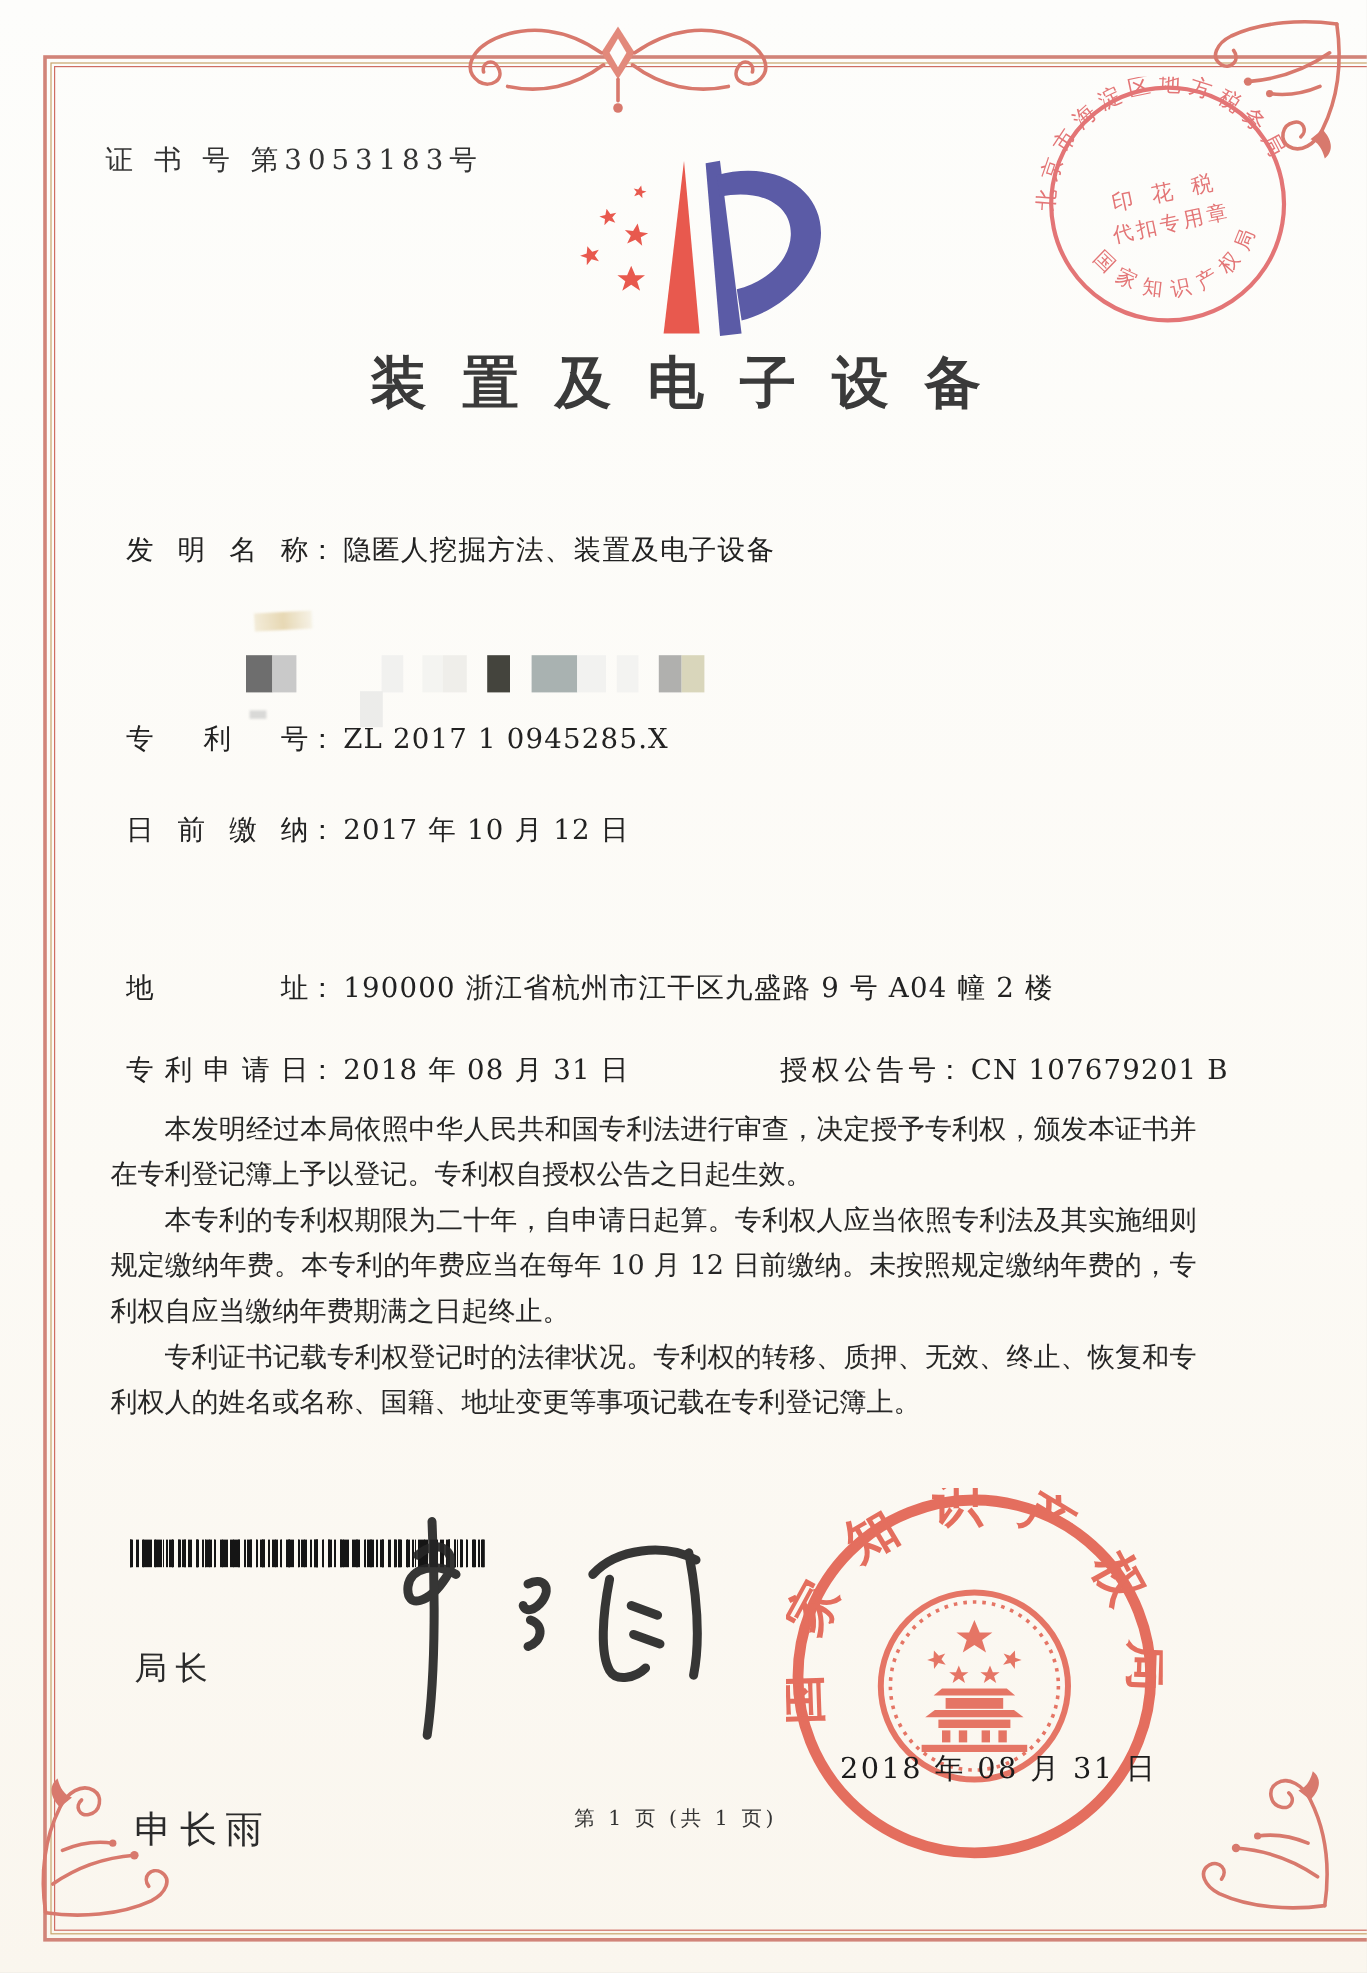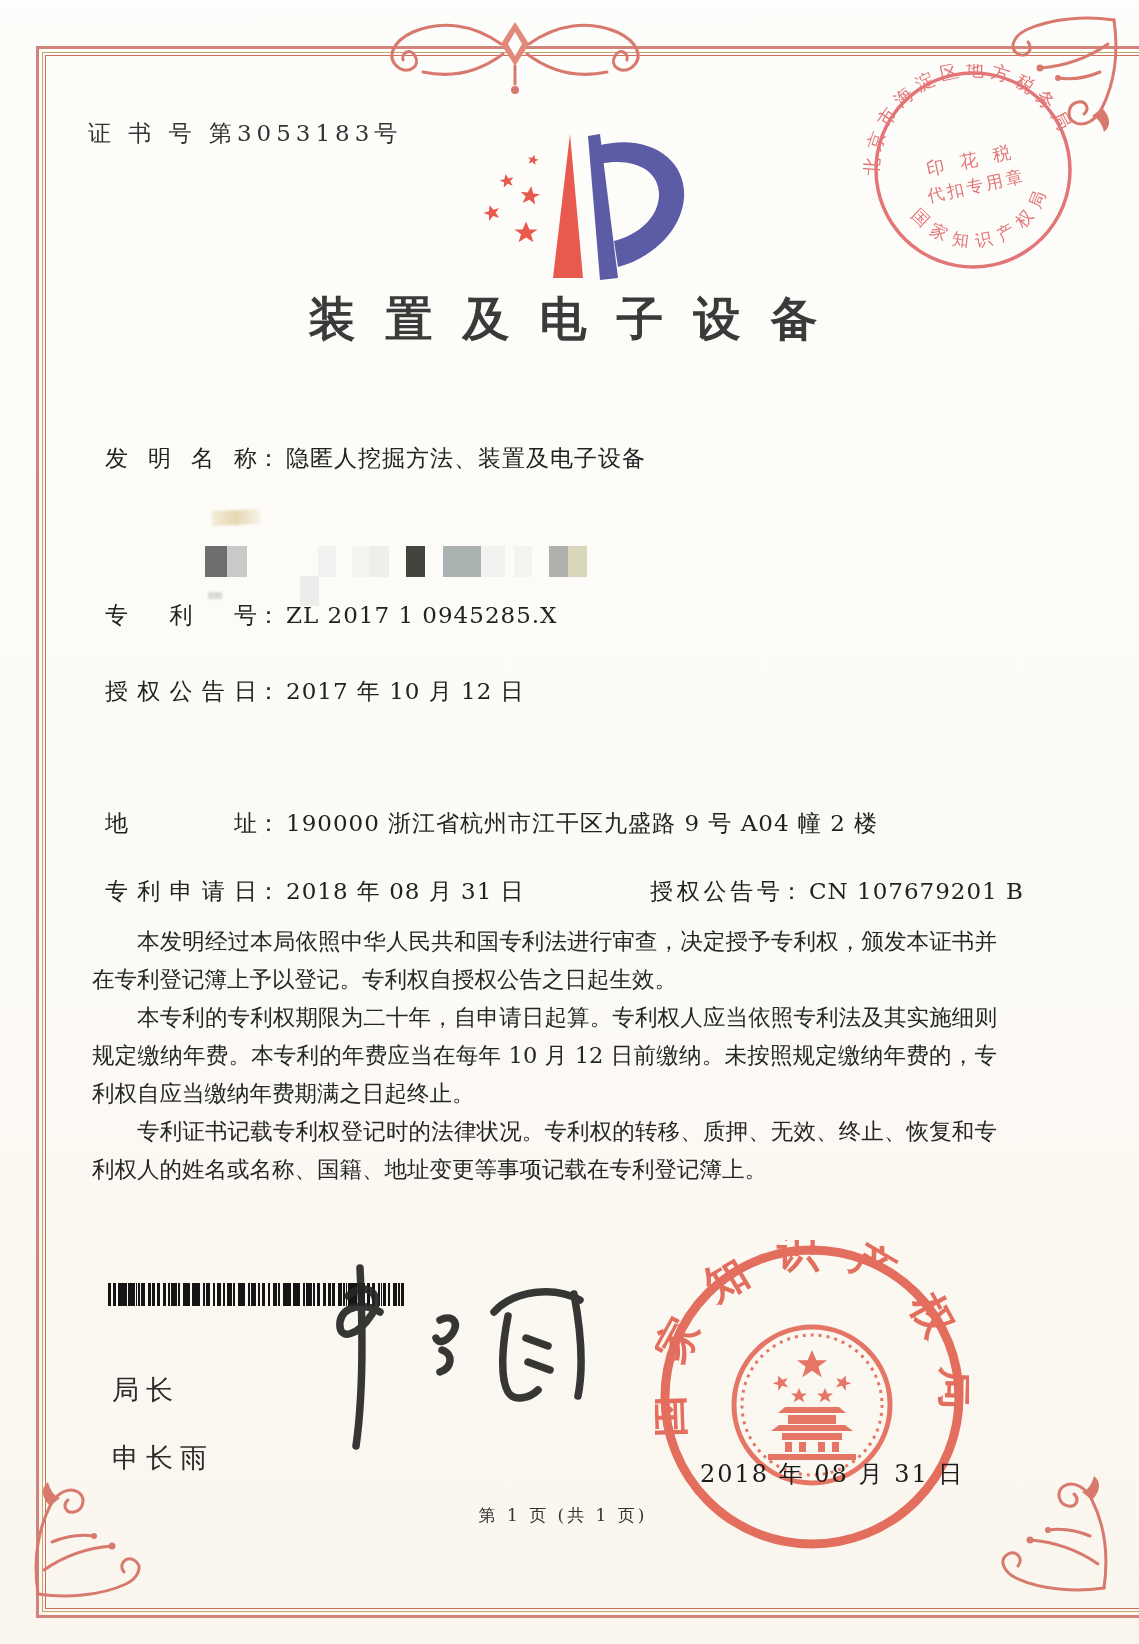--- a/index.html
+++ b/index.html
@@ -41,21 +41,21 @@
   .barcode{position:absolute;left:108px;top:1283px;width:296px;height:23px;
     background:
       repeating-linear-gradient(90deg,#151515 0 2px,transparent 2px 5px),
       repeating-linear-gradient(90deg,#151515 0 1px,transparent 1px 7px),
       repeating-linear-gradient(90deg,#151515 0 3px,transparent 3px 11px),
       repeating-linear-gradient(90deg,transparent 0 17px,#151515 17px 19px,transparent 19px 23px);
   }
 
   .director-title{position:absolute;left:112px;top:1372px;font-size:27px;letter-spacing:7px;
     font-family:"DejaVu Sans","Liberation Sans",sans-serif;font-weight:500;color:#2b2b2b;text-align:right;}
-  .director-name{position:absolute;left:112px;top:1440px;font-size:27px;letter-spacing:7px;
+  .director-name{position:absolute;left:112px;top:1504px;font-size:31px;letter-spacing:7px;
     font-family:"DejaVu Sans","Liberation Sans",sans-serif;font-weight:500;color:#2b2b2b;}
   .signature{position:absolute;left:282px;top:1250px;z-index:4;}
 
   .tax-stamp{position:absolute;left:862px;top:64px;opacity:.92;z-index:3;}
   .grant-seal{position:absolute;left:655px;top:1240px;opacity:.9;z-index:3;}
   .seal-date{position:absolute;left:700px;top:1458px;font-size:24px;letter-spacing:2px;
     color:#1b1b1b;z-index:5;white-space:nowrap;}
 
   .footer{position:absolute;left:90px;right:150px;top:1504px;text-align:center;font-size:17px;
     letter-spacing:3px;color:#333;}
@@ -161,21 +161,21 @@
     <div class="blk" style="left:549px;width:19px;background:#b0b0ae"></div>
     <div class="blk" style="left:568px;width:19px;background:#d9d6bb"></div>
   </div>
   <div class="smudge2"></div>
   <div class="smudge3"></div>
 
   <div class="field-row" style="top:600px">
     <span class="flabel">专利号</span><span class="fcolon">：</span><span class="fvalue">ZL 2017 1 0945285.X</span>
   </div>
   <div class="field-row" style="top:676px">
-    <span class="flabel">授权公告日</span><span class="fcolon">：</span><span class="fvalue">2017 年 10 月 12 日</span>
+    <span class="flabel">日前缴纳</span><span class="fcolon">：</span><span class="fvalue">2017 年 10 月 12 日</span>
   </div>
   <div class="field-row" style="top:808px">
     <span class="flabel">地址</span><span class="fcolon">：</span><span class="fvalue">190000  浙江省杭州市江干区九盛路 9 号 A04 幢 2 楼</span>
   </div>
   <div class="field-row" style="top:876px;right:0">
     <span>
       <span class="flabel">专利申请日</span><span class="fcolon">：</span><span class="fvalue">2018 年 08 月 31 日</span>
     </span>
     <span style="position:absolute;left:545px;top:0">
       <span class="flabel" style="width:130px">授权公告号</span><span class="fcolon">：</span><span class="fvalue">CN 107679201 B</span>

